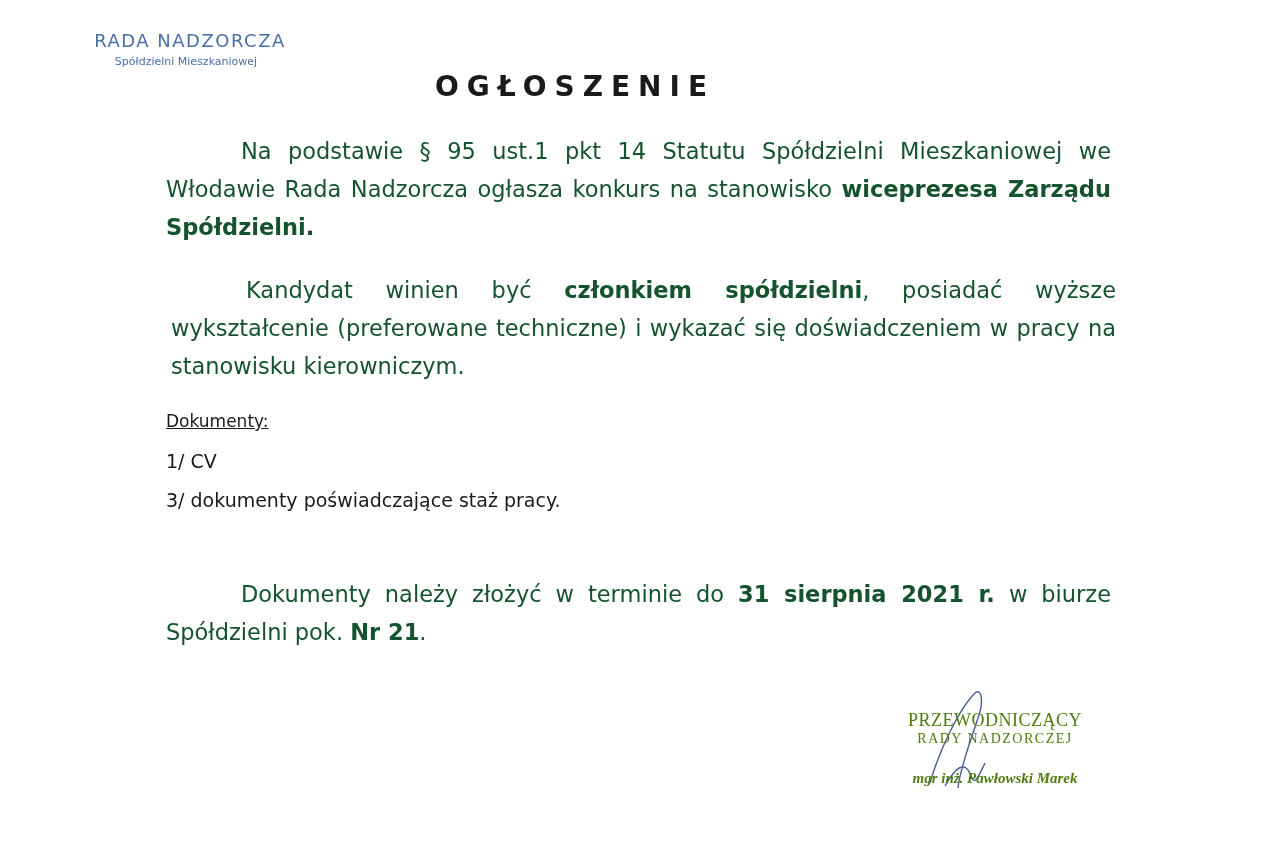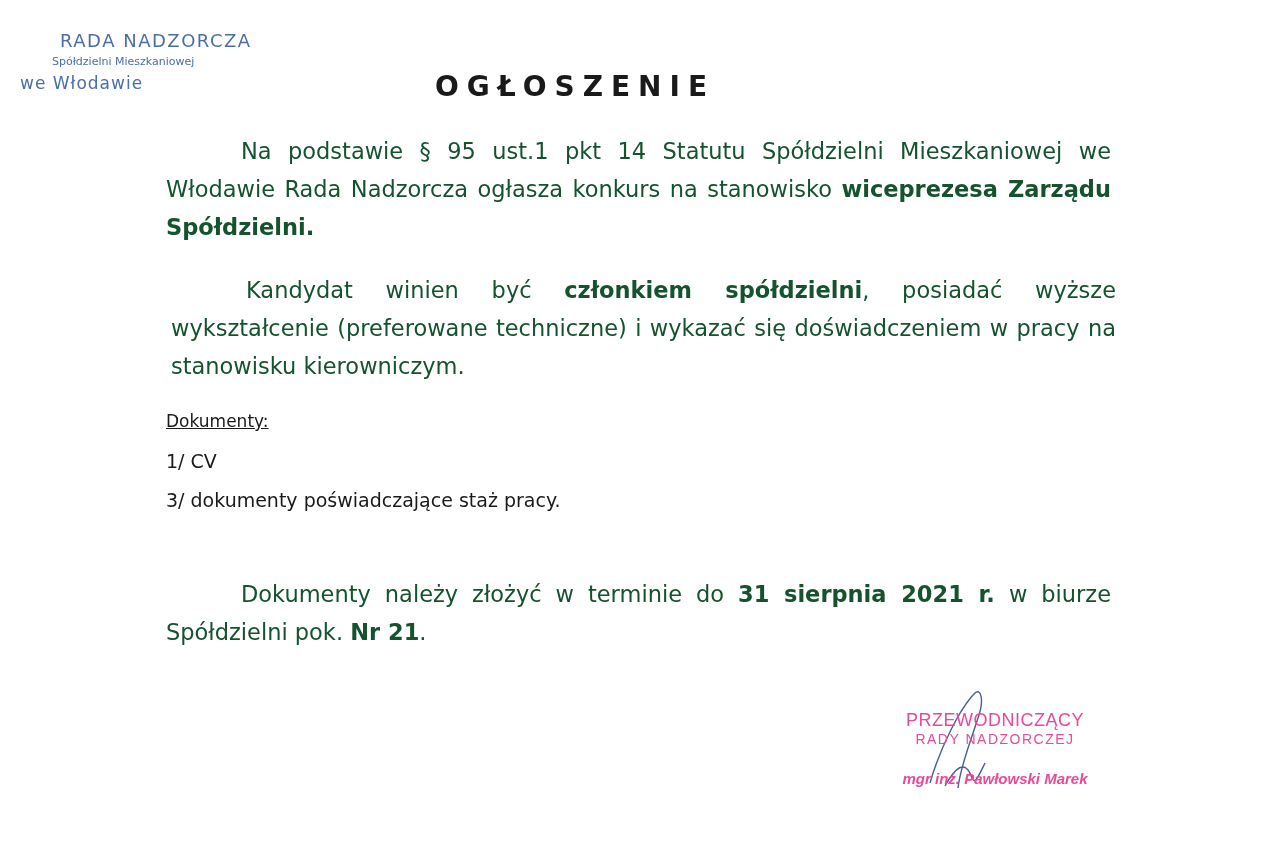--- a/index.html
+++ b/index.html
@@ -9,20 +9,21 @@
       position: relative;
       overflow: hidden;
       font-family: "DejaVu Sans", "Liberation Sans", sans-serif;
       color: #1a1a1a;
     }
     .stamp {
       position: absolute;
       left: 60px; top: 30px;
       width: 260px;
       color: #4a6fa8;
+      text-align: center;
       font-family: "DejaVu Sans", sans-serif;
     }
     .stamp .l1 { font-size: 18px; letter-spacing: 1.5px; line-height: 22px; }
     .stamp .l2 { font-size: 11px; line-height: 20px; margin-left: -8px; }
     .stamp .l3 { font-size: 17px; letter-spacing: 1px; line-height: 22px; margin-left: -40px; }
     .title {
       position: absolute;
       left: 0; width: 1136px; top: 70px;
       text-align: center;
       font-size: 28px;
@@ -45,38 +46,37 @@
     b { font-weight: bold; }
     .p1 { top: 132px; }
     .p2 { top: 266px; }
     .docs-head { position: absolute; left: 166px; top: 402px; font-size: 17px; line-height: 38px; text-decoration: underline; }
     .docs-list { position: absolute; left: 166px; top: 442px; font-size: 19px; line-height: 39px; margin: 0; padding: 0; list-style: none; }
     .p3 { top: 575px; }
     .sig {
       position: absolute;
       left: 870px; top: 710px;
       width: 250px;
-      color: #ec4899;
-      font-family: Liberation Sans, sans-serif;
+      color: #4d7c0f;
+      font-family: Liberation Serif, serif;
       text-align: center;
     }
     .sig .s1 { font-size: 18px; letter-spacing: 0.5px; line-height: 20px; }
     .sig .s2 { font-size: 14px; letter-spacing: 1.5px; line-height: 18px; }
     .sig .s3 { font-size: 15px; font-style: italic; font-weight: bold; margin-top: 22px; }
     .scribble {
       position: absolute; left: 900px; top: 688px;
     }
   </style>
 </head>
 <body>
 
 <div class="stamp">
   <div class="l1">RADA NADZORCZA</div>
   <div class="l2">Spółdzielni Mieszkaniowej</div>
-  <div class="l3">we Włodawie</div>
 </div>
 
 <div class="title">OGŁOSZENIE</div>
 
 <p class="body-text justify indent p1" style="margin:0;">
   <span>Na podstawie § 95 ust.1 pkt 14 Statutu Spółdzielni Mieszkaniowej we Włodawie Rada Nadzorcza ogłasza konkurs na stanowisko </span><b>wiceprezesa Zarządu Spółdzielni.</b>
 </p>
 
 <p class="body-text justify indent p2" style="margin:5px;">
   <span>Kandydat winien być </span><b>członkiem spółdzielni</b><span>, posiadać wyższe wykształcenie (preferowane techniczne) i wykazać się doświadczeniem w pracy na stanowisku kierowniczym.</span>

